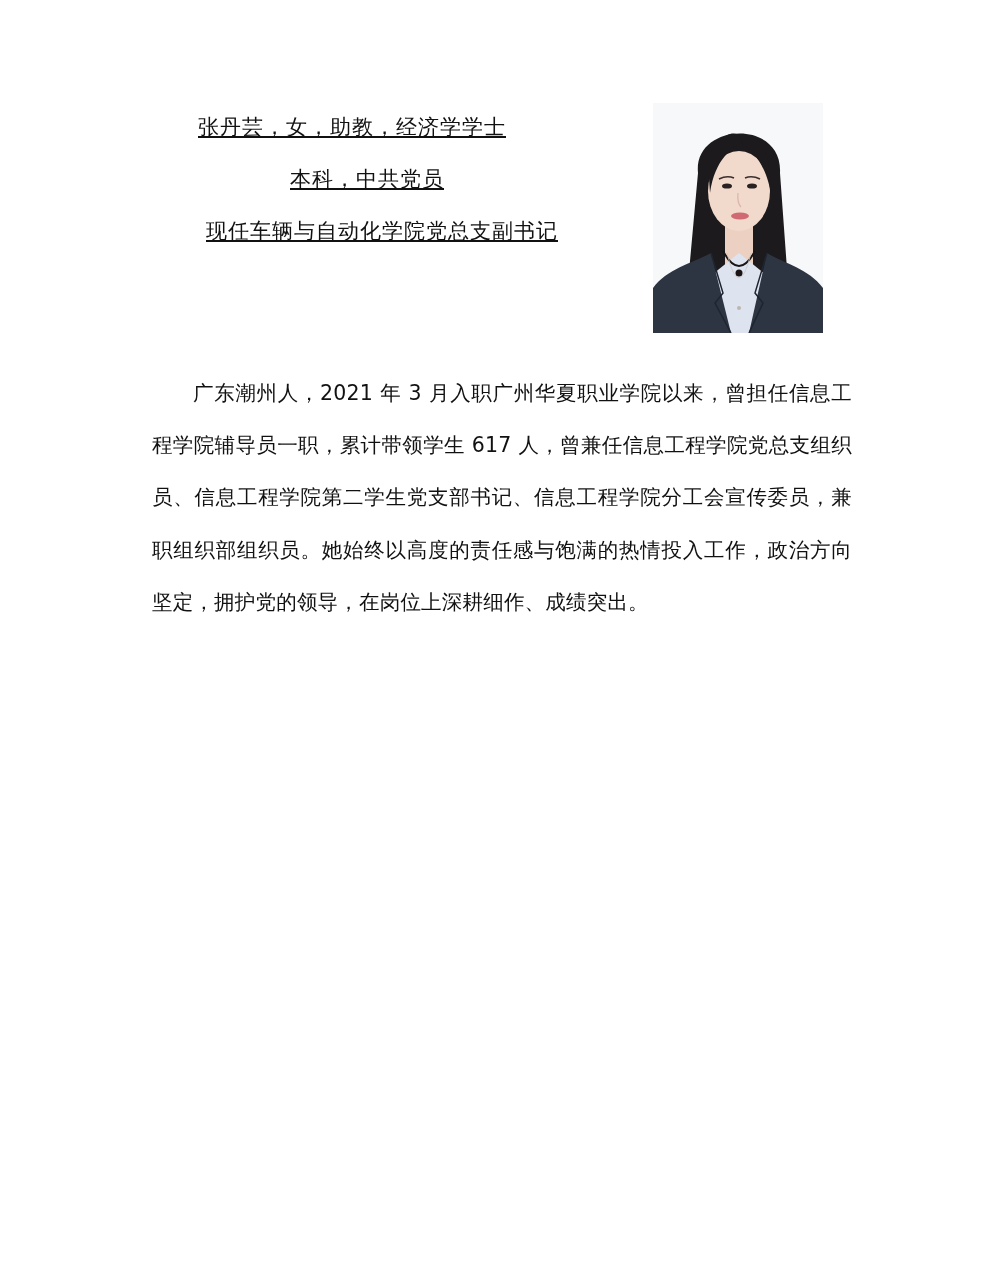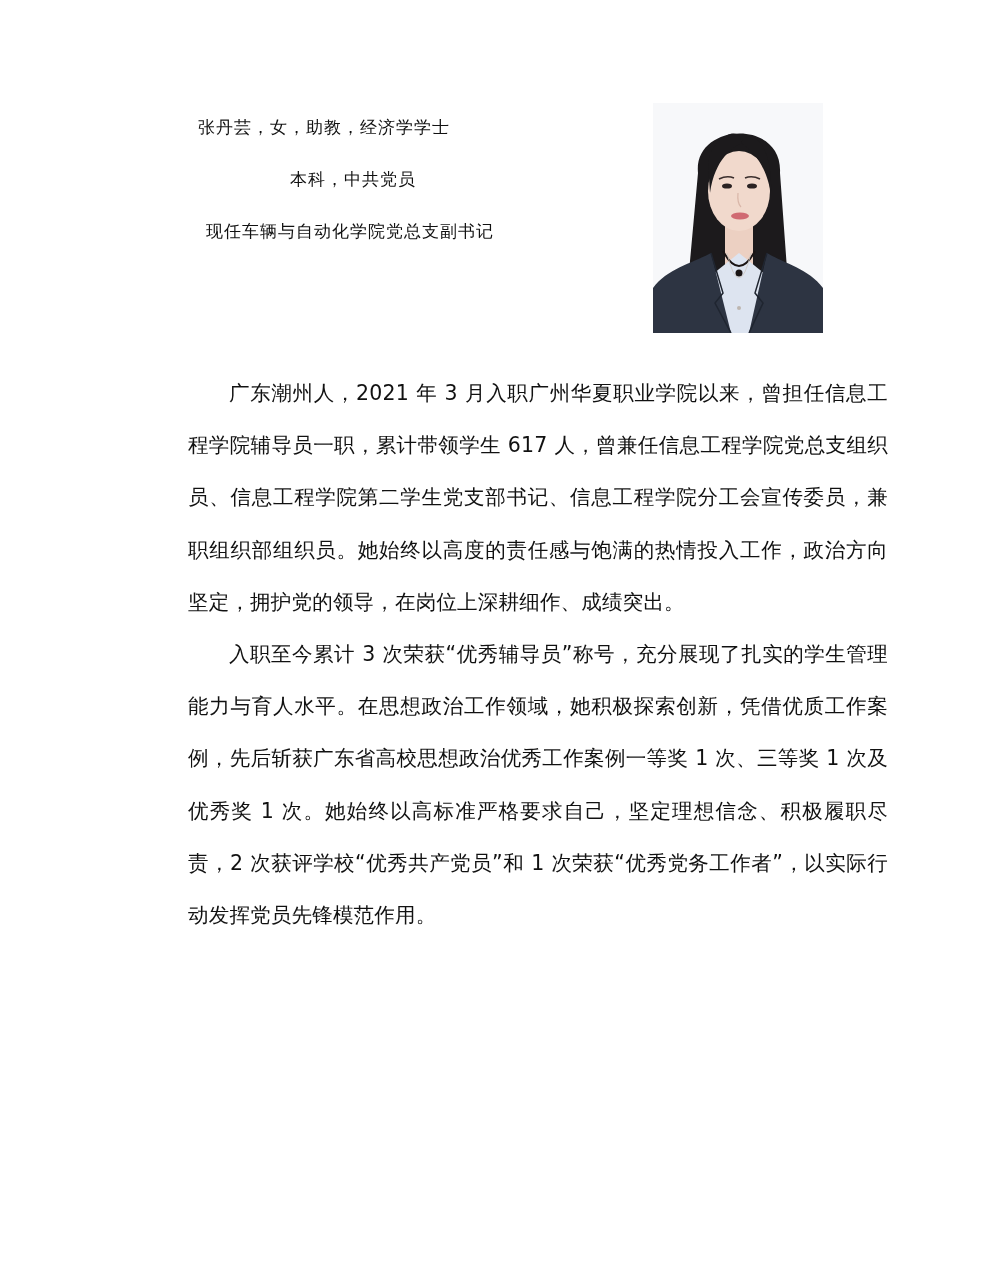--- a/index.html
+++ b/index.html
@@ -10,24 +10,25 @@
     body {
       width: 1000px;
       height: 1286px;
       position: relative;
       overflow: hidden;
       font-family: "DejaVu Sans", "Liberation Sans", sans-serif;
       color: #111111;
     }
     .header-line {
       position: absolute;
-      font-size: 17px;
+      font-size: 21px;
       line-height: 26px;
       white-space: nowrap;
       letter-spacing: 1px;
+      text-decoration: underline;
     }
     #hl1 { left: 198px; top: 114px; }
     #hl2 { left: 290px; top: 166px; }
     #hl3 { left: 206px; top: 218px; }
 
     .photo {
       position: absolute;
       left: 653px;
       top: 103px;
       width: 170px;
@@ -35,21 +36,20 @@
       background: #f7f8fa;
       overflow: hidden;
     }
     .photo svg { display: block; }
 
     .body-text {
       position: absolute;
       left: 152px;
       top: 367px;
       width: 700px;
-      margin-left: 36px;
     }
     .para {
       margin: 0;
       font-size: 20.5px;
       line-height: 52.2px;
       text-align: justify;
       text-indent: 2em;
       letter-spacing: 0.2px;
     }
   </style>
@@ -94,14 +94,13 @@
 
     <path d="M70 148 Q86 178 102 148" stroke="#1a1414" stroke-width="2" fill="none"></path>
     <circle cx="86" cy="170" r="3.5" fill="#1a1414"></circle>
     <path d="M74 150 Q86 200 98 150" stroke="#cfc8c2" stroke-width="0.8" fill="none"></path>
     <circle cx="86" cy="205" r="2" fill="#bdb6b0"></circle>
   </svg>
 </div>
 
 <div class="body-text">
   <p class="para">广东潮州人，2021 年 3 月入职广州华夏职业学院以来，曾担任信息工程学院辅导员一职，累计带领学生 617 人，曾兼任信息工程学院党总支组织员、信息工程学院第二学生党支部书记、信息工程学院分工会宣传委员，兼职组织部组织员。她始终以高度的责任感与饱满的热情投入工作，政治方向坚定，拥护党的领导，在岗位上深耕细作、成绩突出。</p>
-  <p class="para">入职至今累计 3 次荣获“优秀辅导员”称号，充分展现了扎实的学生管理能力与育人水平。在思想政治工作领域，她积极探索创新，凭借优质工作案例，先后斩获广东省高校思想政治优秀工作案例一等奖 1 次、三等奖 1 次及优秀奖 1 次。她始终以高标准严格要求自己，坚定理想信念、积极履职尽责，2 次获评学校“优秀共产党员”和 1 次荣获“优秀党务工作者”，以实际行动发挥党员先锋模范作用。</p>
 </div>
 
 </body></html>

